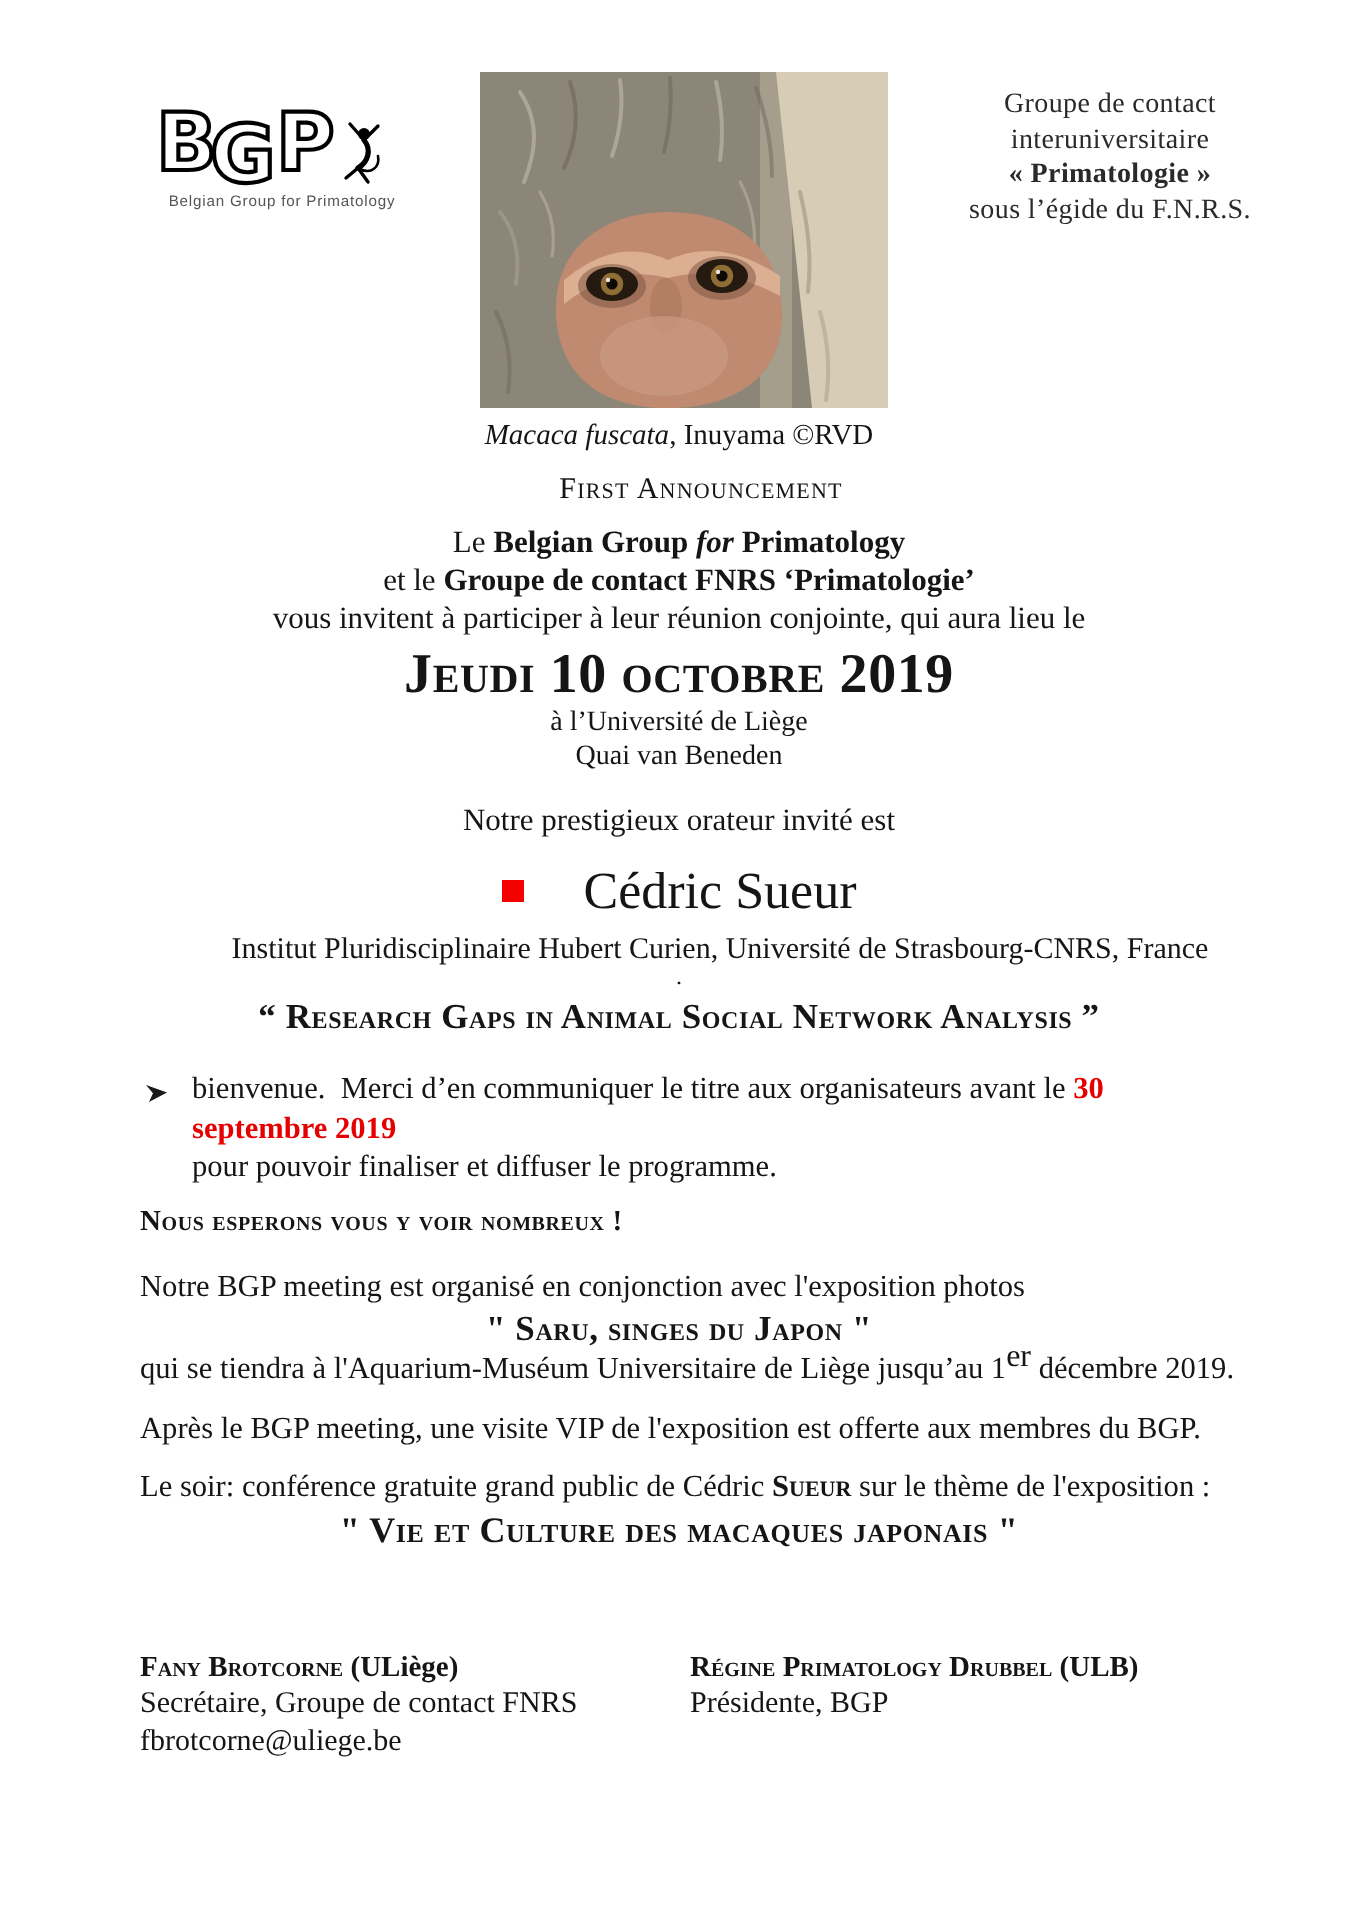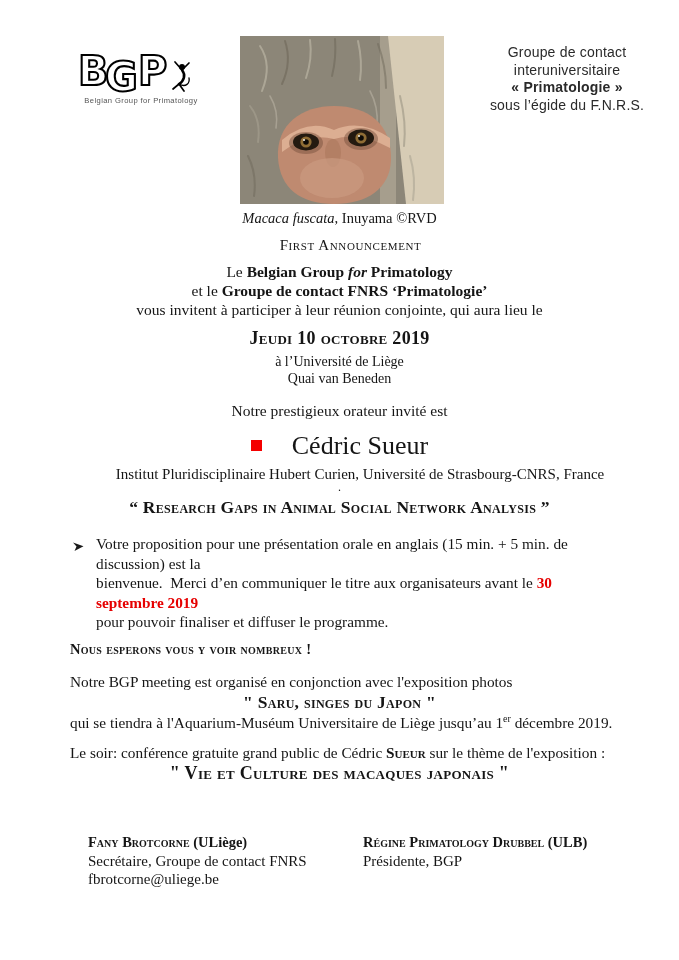--- a/index.html
+++ b/index.html
@@ -14,52 +14,52 @@
   .i { font-style:italic; }
   .center { text-align:center; }
   .red { color:#e60000; }
 
   
   .header { position:relative; height:205px; }
   .logo-wrap { position:absolute; left:78px; top:48px; width:132px; height:60px; }
   .photo-wrap { position:absolute; left:240px; top:36px; width:204px; height:168px; }
   .photo-wrap svg { display:block; }
   .contact-block {
-    position:absolute; left:460px; top:44px; width:214px;
-    font-family:Liberation Sans, sans-serif; font-size:14px; line-height:17.5px;
+    position:absolute; left:448px; top:44px; width:214px;
+    font-family:Liberation Serif, serif; font-size:14px; line-height:17.5px;
     text-align:center; letter-spacing:.2px; color:#2a2a2a;
   }
   .caption { font-size:14.5px; line-height:18px; margin-top:4px; }
 
   .kicker { margin-top:10px; font-size:15px; letter-spacing:.6px;margin-left:22px; }
   .orgs { margin-top:8px; font-size:15.5px; line-height:19px; }
-  .date-line { margin-top:4px; font-size:18px; line-height:30px; letter-spacing:.3px; }
+  .date-line { margin-top:4px; font-size:28px; line-height:30px; letter-spacing:.3px; }
   .venue { font-size:14px; line-height:17px; }
   .intro { margin-top:14px; font-size:15.5px; line-height:19px; }
 
   .speaker-line { margin-top:10px; line-height:32px; }
   .speaker-bullet { display:inline-block; width:11px; height:11px; background:#f40000; vertical-align:3px; margin-right:30px; }
   .speaker-name { font-size:26px; font-weight:normal; }
   .affil { font-size:15px; line-height:18px;padding-left:41px; }
   .dot-line { font-size:12px; line-height:9px; }
   .talk-title { margin-top:4px; font-size:17.5px; line-height:22px; letter-spacing:.3px; }
 
   .proposal { position:relative; margin:16px 58px 0 96px; font-size:15.3px; line-height:19.5px; }
   .arrow-bullet { position:absolute; left:-24px; top:4px; }
   .hope { margin:8px 0 0 70px; font-size:14.5px; letter-spacing:.3px; line-height:18px; }
 
   .block-left { margin-left:70px; margin-right:58px; font-size:15.3px; line-height:19.5px; }
   .mt14 { margin-top:14px; }
   .mt10 { margin-top:10px; }
   .expo-title { font-size:17.5px; line-height:22px; letter-spacing:.3px; }
   .lecture-title { font-size:18px; line-height:23px; letter-spacing:.3px; }
-  sup { font-size:10px; vertical-align:super; line-height:0; }
+  sup { font-size:16px; vertical-align:super; line-height:0; }
 
   .footer { display:flex; margin-top:48px; }
-  .fcol-left  { margin-left:88px; width:275px; }
+  .fcol-left  { margin-left:70px; width:275px; }
   .fcol-right { width:300px; }
   .fname { font-size:14.5px; font-weight:bold; line-height:18.5px; }
   .frole, .femail { font-size:15px; line-height:18.5px; }
   .femail-extra { font-size:11px; font-weight:bold; }
 </style>
 </head>
 <body>
 
 <div class="page">
 
@@ -157,31 +157,31 @@
   <div class="affil center">Institut Pluridisciplinaire Hubert Curien, Université de Strasbourg-CNRS, France</div>
   <div class="dot-line center">.</div>
   <div class="talk-title b sc center">“ Research Gaps in Animal Social Network Analysis ”</div>
 
   <div class="proposal">
     <span class="arrow-bullet">
       <svg width="13" height="13" viewBox="0 0 13 13">
           <path d="M1,2.5 L11.5,6.2 L2.5,11 L4.5,6.6 Z" fill="#1a1a1a"></path>
         </svg>
     </span>
-    <div>Votre proposition pour une présentation orale en anglais (15 min. + 5 min. de discussion) est la</div>
     <div><span>bienvenue.&nbsp; Merci d’en communiquer le titre aux organisateurs avant le </span><span class="b red">30 septembre 2019</span></div>
     <div>pour pouvoir finaliser et diffuser le programme.</div>
   </div>
 
   <div class="hope b sc">Nous esperons vous y voir nombreux !</div>
 
   <div class="block-left mt14">Notre BGP meeting est organisé en conjonction avec l'exposition photos</div>
   <div class="expo-title b sc center">" Saru, singes du Japon "</div>
   <div class="block-left"><span>qui se tiendra à l'Aquarium-Muséum Universitaire de Liège jusqu’au 1</span><sup>er</sup><span> décembre 2019.</span></div>
 
+  <div class="block-left mt10">Après le BGP meeting, une visite VIP de l'exposition est offerte aux membres du BGP.</div>
 
   <div class="block-left mt10"><span>Le soir: conférence gratuite grand public de Cédric </span><span class="b sc">Sueur</span><span> sur le thème de l'exposition :</span></div>
   <div class="lecture-title b sc center">" Vie et Culture des macaques japonais "</div>
 
   <div class="footer">
     <div class="fcol-left">
       <div class="fname"><span class="sc">Fany Brotcorne</span><span> (ULiège)</span></div>
       <div class="frole">Secrétaire, Groupe de contact FNRS</div>
       <div class="femail">fbrotcorne@uliege.be</div>
     </div>

